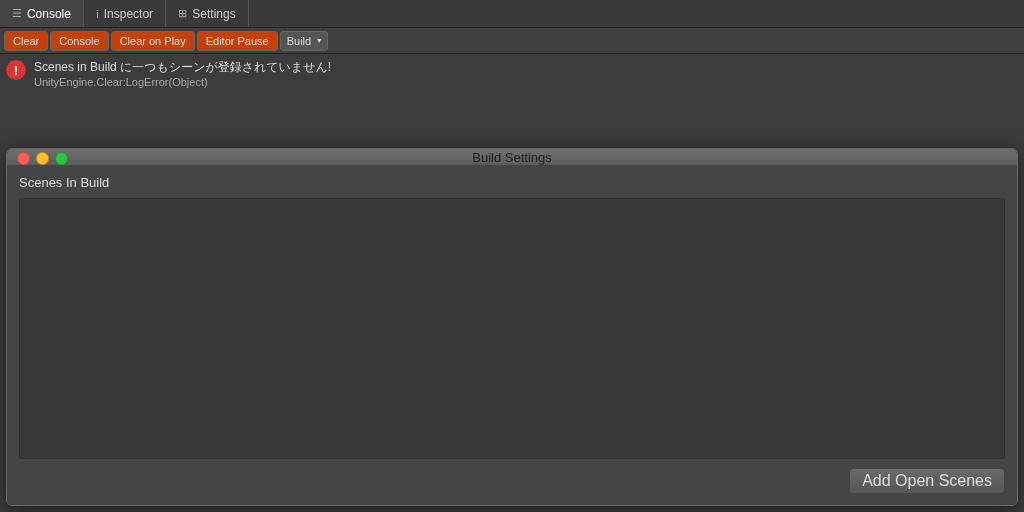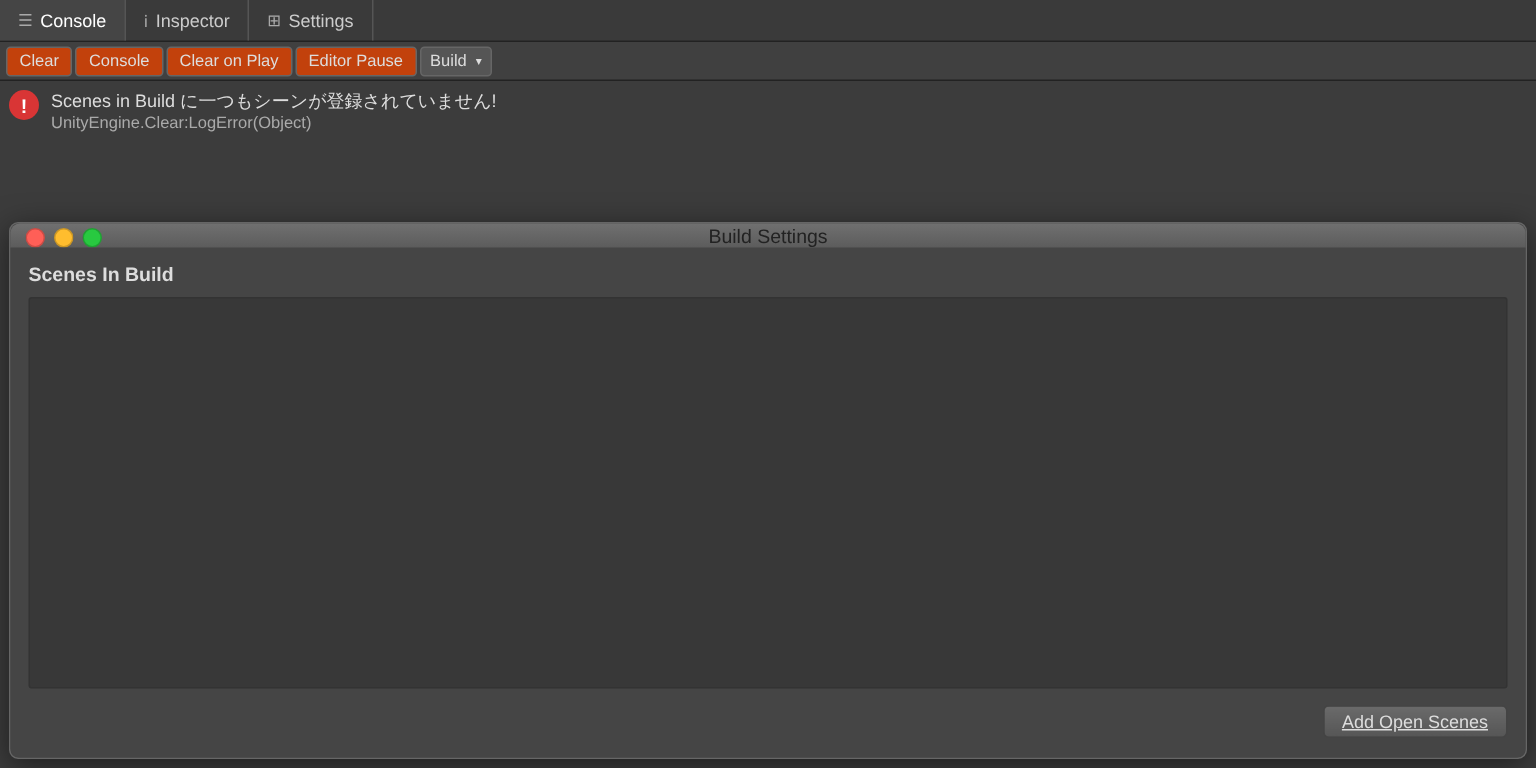--- a/index.html
+++ b/index.html
@@ -186,21 +186,21 @@
       display: flex;
       flex-direction: column;
       padding: 10px 12px;
       background: #454545;
       border-radius: 0 0 6px 6px;
     }
 
     .scenes-in-build-label {
       color: #ddd;
       font-size: 13px;
-      font-weight: bold;
+      font-weight: normal;
       margin-bottom: 8px;
     }
 
     .scenes-list-area {
       flex: 1;
       background: #383838;
       border: 1px solid #333;
       border-radius: 2px;
       margin-bottom: 8px;
     }
@@ -210,24 +210,23 @@
       justify-content: flex-end;
       align-items: center;
       height: 28px;
     }
 
     .add-open-scenes-btn {
       background: linear-gradient(to bottom, #6a6a6a, #565656);
       border: 1px solid #444;
       border-radius: 4px;
       color: #ddd;
-      font-size: 12px;
+      font-size: 16px;
       padding: 3px 12px;
       cursor: pointer;
-      text-decoration: underline;
     }
 
     .chevron-down {
       font-size: 8px;
       margin-left: 2px;
     }
   </style>
 </head>
 <body>
 

